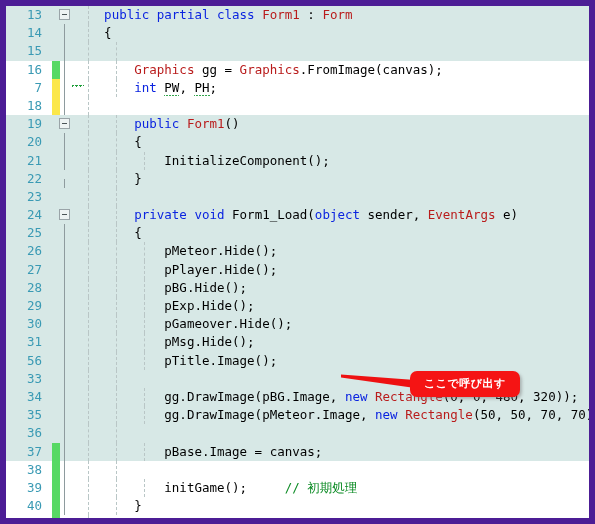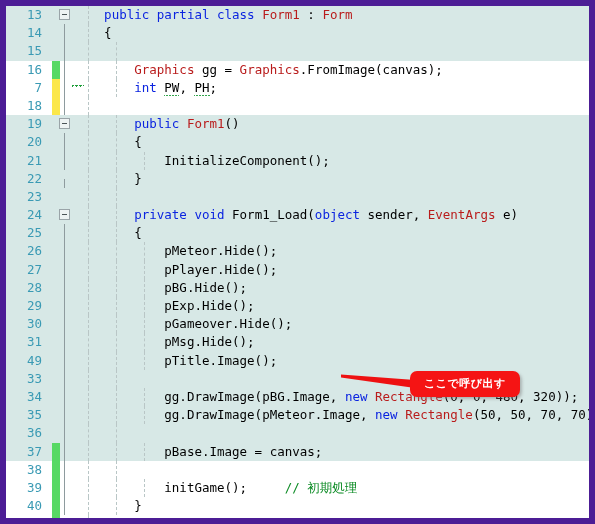--- a/index.html
+++ b/index.html
@@ -342,21 +342,21 @@
     <div class="code-line sel">
       <span class="ln">31</span>
       <span class="treeline"></span>
       <span class="guide" style="left:82px"></span>
       <span class="guide" style="left:110px"></span>
       <span class="guide" style="left:138px"></span>
       <span class="txt"><span class="pln">            pMsg.Hide();</span></span>
     </div>
 
     <div class="code-line sel">
-      <span class="ln">49</span>
+      <span class="ln">56</span>
       <span class="treeline"></span>
       <span class="guide" style="left:82px"></span>
       <span class="guide" style="left:110px"></span>
       <span class="guide" style="left:138px"></span>
       <span class="txt"><span class="pln">            pTitle.Image();</span></span>
     </div>
 
     <div class="code-line sel">
       <span class="ln">33</span>
       <span class="treeline"></span>

